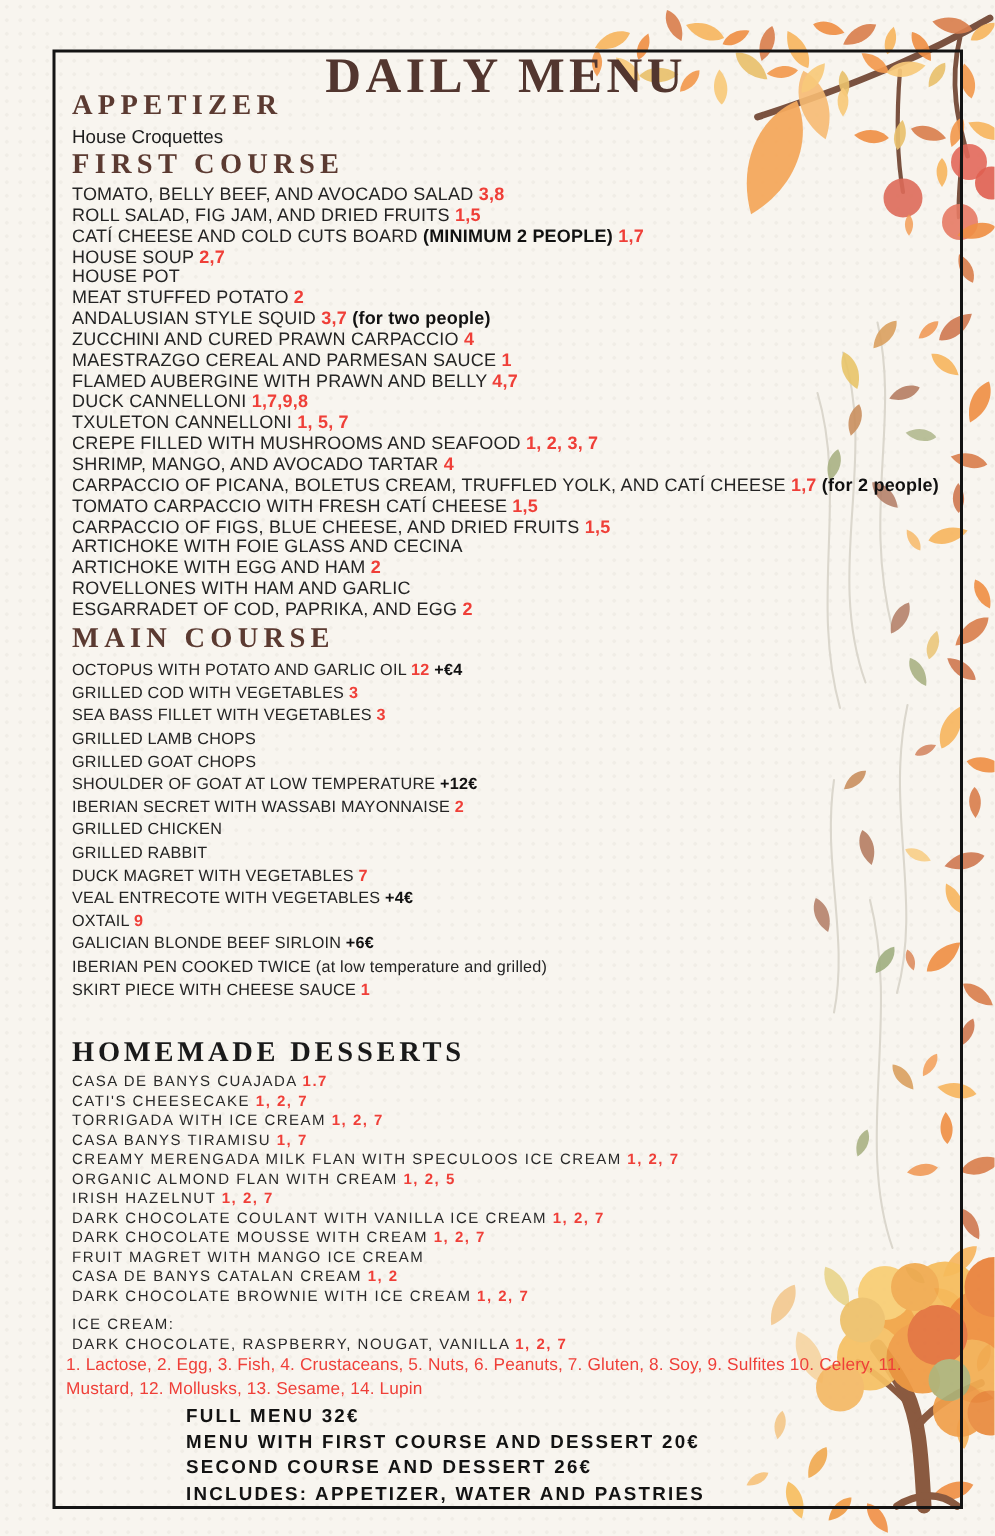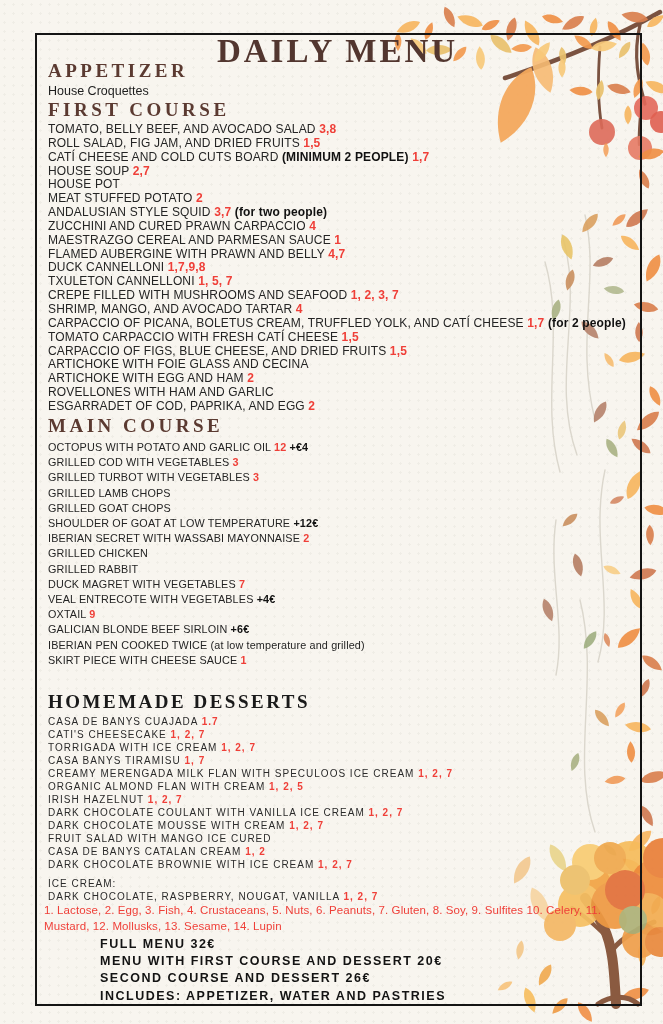--- a/index.html
+++ b/index.html
@@ -39,21 +39,21 @@
   .main-line{
     font-size:10.8px;line-height:15.2px;letter-spacing:.15px;
     color:#242424;white-space:nowrap;
   }
   .dessert-line{
     font-size:10px;line-height:13px;letter-spacing:1px;
     color:#2a2a2a;white-space:nowrap;
   }
   .price-line{
     font-size:12.5px;line-height:17.2px;letter-spacing:1.5px;
-    font-weight:bold;color:#131313;white-space:nowrap;
+    font-weight:bold;color:#131313;white-space:nowrap;margin-left:24px;
   }
   .seg-b{font-weight:bold;color:#111;}
   .seg-a{font-weight:bold;color:#ef3f38;}
   #allergen-legend{
     left:44px;top:903px;width:598px;
     font-size:11.5px;line-height:15.5px;color:#ef3f38;letter-spacing:.1px;
   }
   #decor{position:absolute;left:0;top:0;pointer-events:none;}
 </style>
 </head>
@@ -238,21 +238,21 @@
     <div class="course-line"><span class="seg-t">ARTICHOKE WITH FOIE GLASS AND CECINA</span></div>
     <div class="course-line"><span class="seg-t">ARTICHOKE WITH EGG AND HAM </span><span class="seg-a">2</span></div>
     <div class="course-line"><span class="seg-t">ROVELLONES WITH HAM AND GARLIC</span></div>
     <div class="course-line"><span class="seg-t">ESGARRADET OF COD, PAPRIKA, AND EGG </span><span class="seg-a">2</span></div>
   </div>
 
 <div class="abs section-header" style="top:415px">MAIN COURSE</div>
 <div class="abs" style="left:48px;top:440px">
     <div class="main-line"><span class="seg-t">OCTOPUS WITH POTATO AND GARLIC OIL </span><span class="seg-a">12 </span><span class="seg-b">+€4</span></div>
     <div class="main-line"><span class="seg-t">GRILLED COD WITH VEGETABLES </span><span class="seg-a">3</span></div>
-    <div class="main-line"><span class="seg-t">GRILLED TURBOT WITH VEGETABLES </span><span class="seg-a">3</span></div>
+    <div class="main-line"><span class="seg-t">SEA BASS FILLET WITH VEGETABLES </span><span class="seg-a">3</span></div>
     <div class="main-line"><span class="seg-t">GRILLED LAMB CHOPS</span></div>
     <div class="main-line"><span class="seg-t">GRILLED GOAT CHOPS</span></div>
     <div class="main-line"><span class="seg-t">SHOULDER OF GOAT AT LOW TEMPERATURE </span><span class="seg-b">+12€</span></div>
     <div class="main-line"><span class="seg-t">IBERIAN SECRET WITH WASSABI MAYONNAISE </span><span class="seg-a">2</span></div>
     <div class="main-line"><span class="seg-t">GRILLED CHICKEN</span></div>
     <div class="main-line"><span class="seg-t">GRILLED RABBIT</span></div>
     <div class="main-line"><span class="seg-t">DUCK MAGRET WITH VEGETABLES </span><span class="seg-a">7</span></div>
     <div class="main-line"><span class="seg-t">VEAL ENTRECOTE WITH VEGETABLES </span><span class="seg-b">+4€</span></div>
     <div class="main-line"><span class="seg-t">OXTAIL </span><span class="seg-a">9</span></div>
     <div class="main-line"><span class="seg-t">GALICIAN BLONDE BEEF SIRLOIN </span><span class="seg-b">+6€</span></div>
@@ -264,21 +264,21 @@
 <div class="abs" style="left:48px;top:715px">
     <div class="dessert-line"><span class="seg-t">CASA DE BANYS CUAJADA </span><span class="seg-a">1.7</span></div>
     <div class="dessert-line"><span class="seg-t">CATI'S CHEESECAKE </span><span class="seg-a">1, 2, 7</span></div>
     <div class="dessert-line"><span class="seg-t">TORRIGADA WITH ICE CREAM </span><span class="seg-a">1, 2, 7</span></div>
     <div class="dessert-line"><span class="seg-t">CASA BANYS TIRAMISU </span><span class="seg-a">1, 7</span></div>
     <div class="dessert-line"><span class="seg-t">CREAMY MERENGADA MILK FLAN WITH SPECULOOS ICE CREAM </span><span class="seg-a">1, 2, 7</span></div>
     <div class="dessert-line"><span class="seg-t">ORGANIC ALMOND FLAN WITH CREAM </span><span class="seg-a">1, 2, 5</span></div>
     <div class="dessert-line"><span class="seg-t">IRISH HAZELNUT </span><span class="seg-a">1, 2, 7</span></div>
     <div class="dessert-line"><span class="seg-t">DARK CHOCOLATE COULANT WITH VANILLA ICE CREAM </span><span class="seg-a">1, 2, 7</span></div>
     <div class="dessert-line"><span class="seg-t">DARK CHOCOLATE MOUSSE WITH CREAM </span><span class="seg-a">1, 2, 7</span></div>
-    <div class="dessert-line"><span class="seg-t">FRUIT SALAD WITH MANGO ICE CURED</span></div>
+    <div class="dessert-line"><span class="seg-t">FRUIT MAGRET WITH MANGO ICE CREAM</span></div>
     <div class="dessert-line"><span class="seg-t">CASA DE BANYS CATALAN CREAM </span><span class="seg-a">1, 2</span></div>
     <div class="dessert-line"><span class="seg-t">DARK CHOCOLATE BROWNIE WITH ICE CREAM </span><span class="seg-a">1, 2, 7</span></div>
   </div>
 
 <div class="abs" style="left:48px;top:877px">
     <div class="dessert-line"><span class="seg-t">ICE CREAM:</span></div>
     <div class="dessert-line"><span class="seg-t">DARK CHOCOLATE, RASPBERRY, NOUGAT, VANILLA </span><span class="seg-a">1, 2, 7</span></div>
   </div>
 
 <div class="abs" id="allergen-legend">1. Lactose, 2. Egg, 3. Fish, 4. Crustaceans, 5. Nuts, 6. Peanuts, 7. Gluten, 8. Soy, 9. Sulfites 10. Celery, 11. Mustard, 12. Mollusks, 13. Sesame, 14. Lupin</div>

